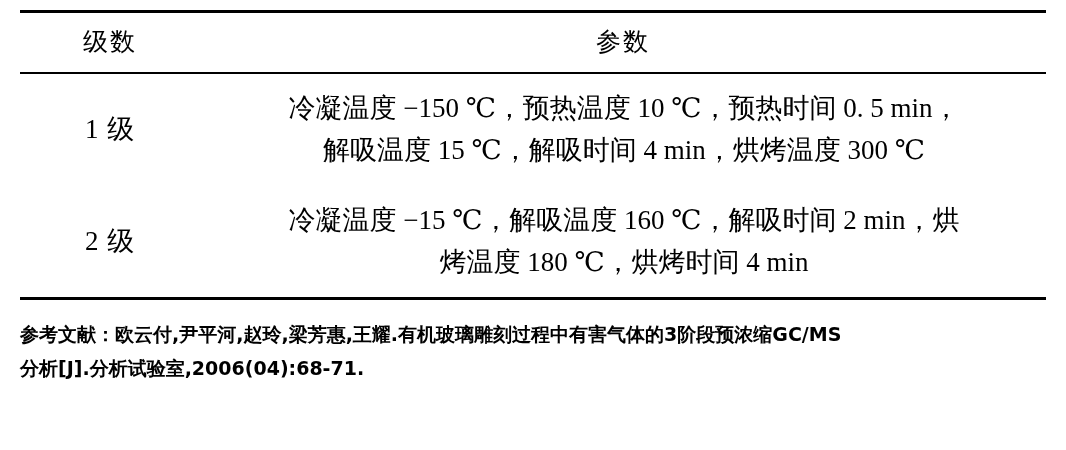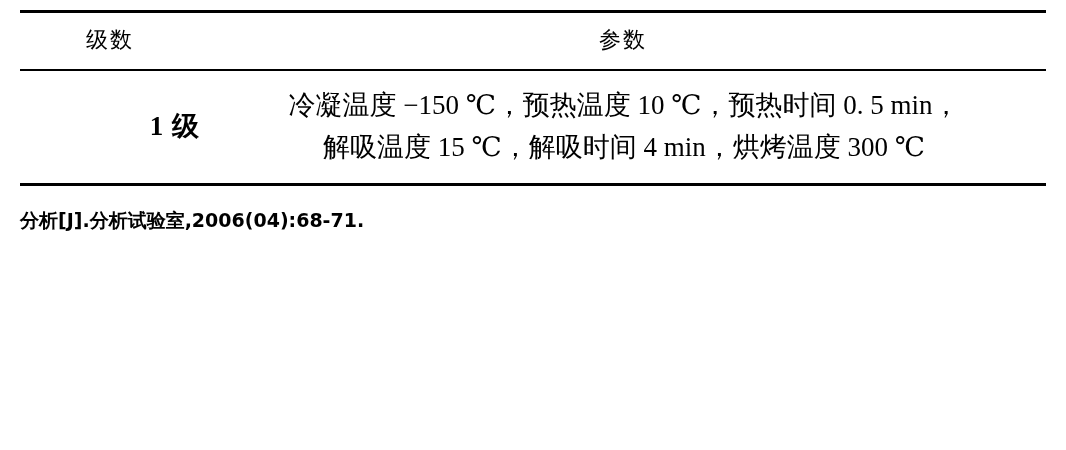--- a/index.html
+++ b/index.html
@@ -27,40 +27,39 @@
     table-layout: fixed;
     margin-top: 10px;
   }
   table.param-table .rule-top td {
     border-top: 3px solid #000;
   }
   .head-row td {
     border-bottom: 2px solid #000;
     padding: 10px 0 14px 0;
     text-align: center;
-    font-size: 22px;
+    font-size: 25px;
     letter-spacing: 2px;
     font-family: "Liberation Serif", "DejaVu Serif", serif;
   }
   .col-level {
     width: 180px;
   }
   .col-param {
     width: 846px;
   }
   .data-row td {
     padding: 14px 0 14px 0;
     vertical-align: middle;
     font-size: 27px;
     line-height: 1.55;
   }
   .data-row td.level {
-    text-align: right;
+    text-align: center;
     letter-spacing: 1px;
-    font-weight: bold;
   }
   .data-row td.param {
     text-align: center;
     padding-left: 10px;
     padding-right: 8px;
   }
   .data-row .param .line {
     display: block;
     white-space: nowrap;
   }
@@ -104,26 +103,34 @@
       </tr>
 
       <tr class="data-row">
         <td class="level">1 级</td>
         <td class="param">
           <span class="line">冷凝温度 −150 ℃，预热温度 10 ℃，预热时间 0. 5 min，</span>
           <span class="line">解吸温度 15 ℃，解吸时间 4 min，烘烤温度 300 ℃</span>
         </td>
       </tr>
 
+      <tr class="data-row">
+        <td class="level">2 级</td>
+        <td class="param">
+          <span class="line">冷凝温度 −15 ℃，解吸温度 160 ℃，解吸时间 2 min，烘</span>
+          <span class="line">烤温度 180 ℃，烘烤时间 4 min</span>
+        </td>
+      </tr>
 
 
       <tr class="bottom-rule">
         <td></td>
         <td></td>
       </tr>
     </tbody>
   </table>
 
   <div class="ref">
+    <span class="refline">参考文献：欧云付,尹平河,赵玲,梁芳惠,王耀.有机玻璃雕刻过程中有害气体的3阶段预浓缩GC/MS</span>
     <span class="refline">分析[J].分析试验室,2006(04):68-71.</span>
   </div>
 
 </div>
 
 </body></html>

